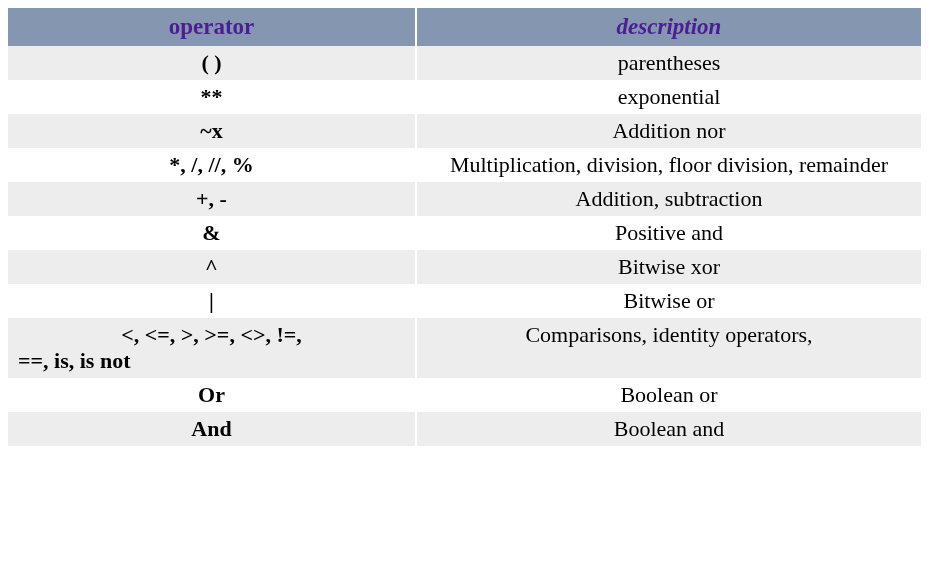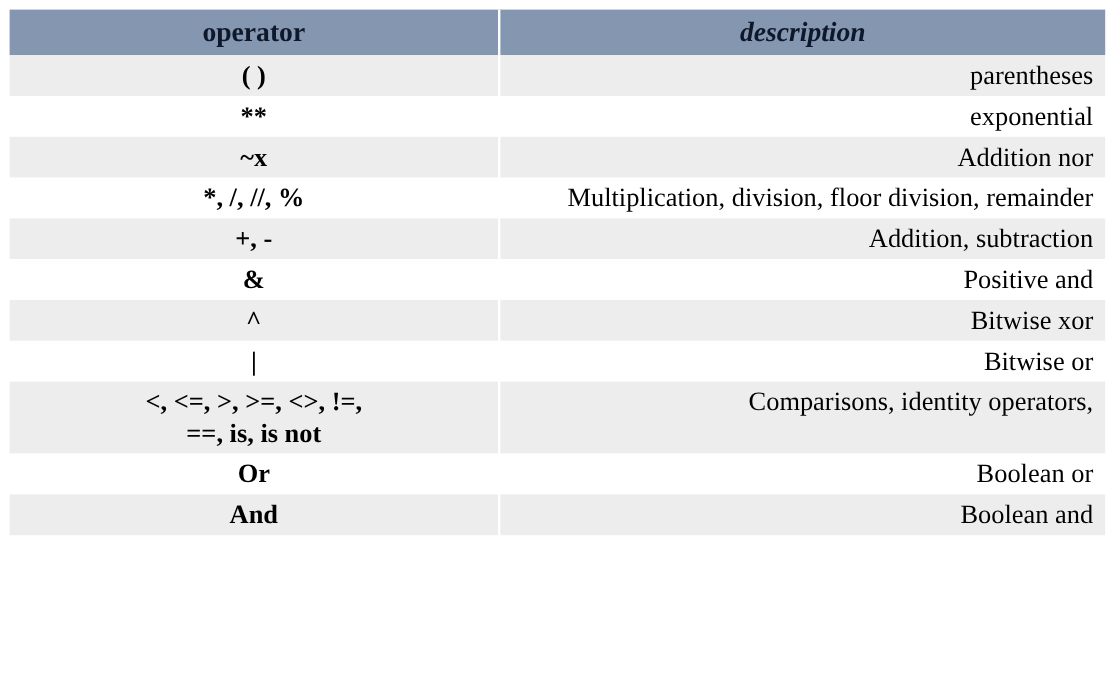--- a/index.html
+++ b/index.html
@@ -13,21 +13,21 @@
       padding: 8px;
       width: 929px;
     }
     table {
       border-collapse: collapse;
       width: 913px;
       table-layout: fixed;
     }
     th {
       background-color: #8496b0;
-      color: #0f172a;
+      color: #4c1d95;
       font-weight: bold;
       font-size: 23px;
       padding: 6px 10px;
       text-align: center;
       border-right: 2px solid #ffffff;
     }
     th:last-child {
       border-right: none;
       font-style: italic;
     }
@@ -47,34 +47,34 @@
       background-color: #ffffff;
     }
     .col-operator {
       width: 408px;
       text-align: center;
       font-weight: bold;
       color: #000000;
     }
     .col-description {
       width: 505px;
-      text-align: right;
+      text-align: center;
       font-weight: normal;
       color: #000000;
     }
     .wrap-left {
       text-align: left;
     }
     .op-center-block {
       display: block;
       text-align: center;
     }
     .op-left-block {
       display: block;
-      text-align: center;
+      text-align: left;
     }
   </style>
 </head>
 <body>
 
 <table>
   <colgroup>
     <col style="width:408px">
     <col style="width:505px">
   </colgroup>

